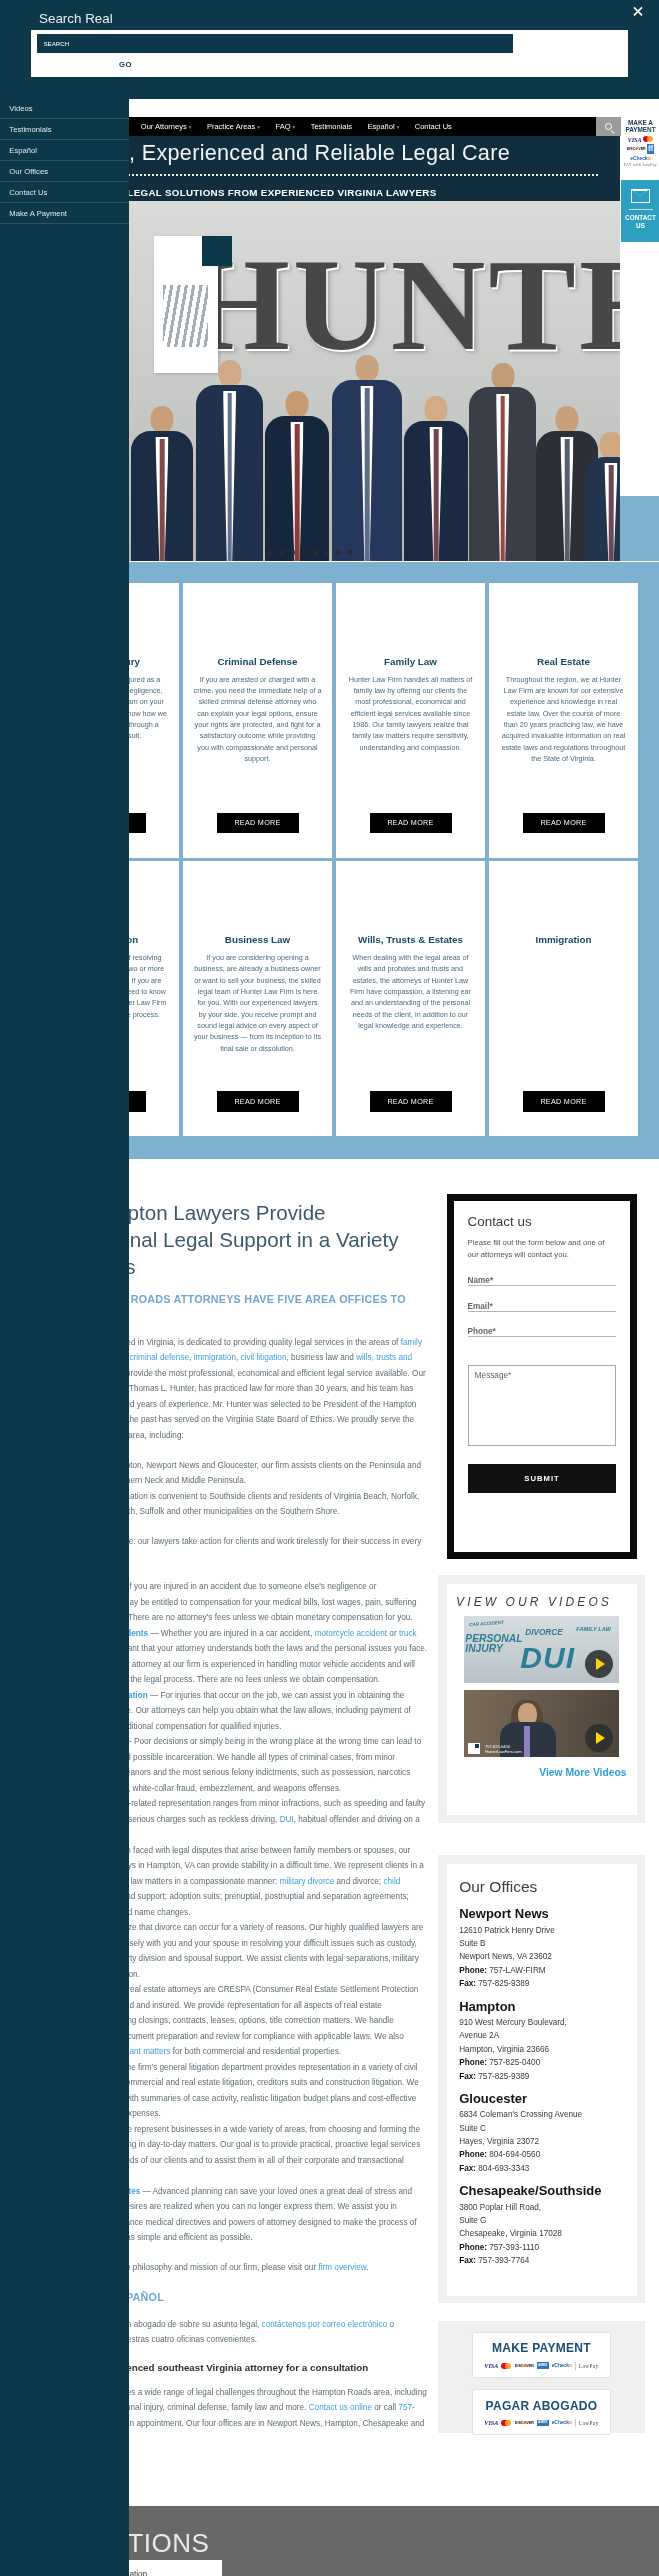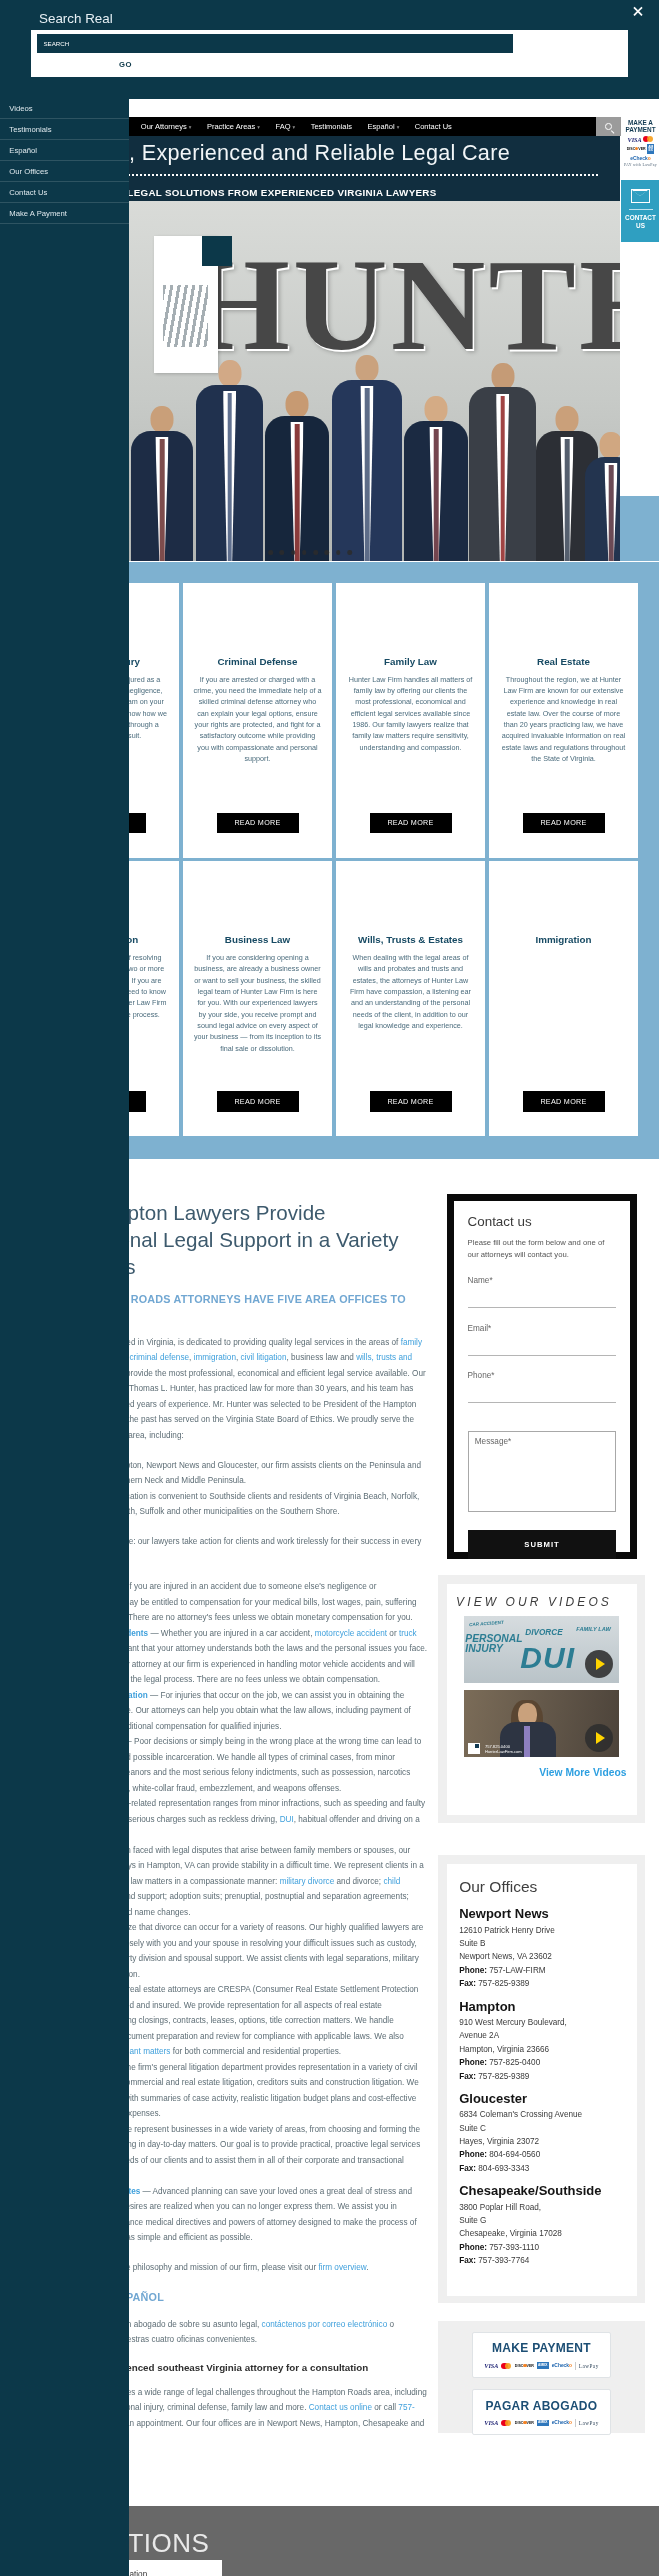--- a/index.html
+++ b/index.html
@@ -91,21 +91,21 @@
   .article h3 { font-size:9.8px; color:#2f2f2f; margin:3.1px 0 11.3px; }
   .lnk { color:#3fa0dc; text-decoration:none; }
   .b { font-weight:bold; }
   a.lnk.b { color:#3fa0dc; }
 
   
   .cform { position:absolute; left:447px; top:35px; width:190px; height:365px; background:#0a0a0a; padding:7.2px; z-index:4; }
   .cform-in { background:#fff; width:100%; height:100%; padding:12.4px 13.4px; }
   .cform-in .ttl { font-size:13.4px; font-weight:300; color:#3a3a3a; margin-bottom:8.2px; }
   .cform-in .intro { font-size:7.7px; line-height:12px; color:#555; }
-  .field { margin-top:15.5px; border-bottom:0.5px solid #b5b5b5; padding-bottom:22px; }
+  .field { margin-top:15.5px; border-bottom:0.5px solid #b5b5b5; padding-bottom:0;font-weight:bold; }
   .field span { color:#666; font-size:8.2px; }
   .msgbox { margin-top:28px; border:0.5px solid #a8a8a8; height:81px; padding:5.2px 6.2px; }
   .msgbox span { color:#666; font-size:8.2px; }
   .submit { margin-top:17.5px; width:100%; height:29px; background:#111; color:#fff; font-weight:bold; font-size:7.7px; letter-spacing:1px; border:none; cursor:pointer; }
 
   
   .gpanel { position:absolute; left:438px; width:207px; background:#efefef; z-index:3; }
   .gcard { position:absolute; left:8.8px; top:8.8px; width:190px; background:#fff; }
   .vhead { font-size:12px; font-weight:300; letter-spacing:3.1px; color:#3c3c3c; padding:11.3px 0 0 9.3px;font-style:italic; }
   .vthumb { position:relative; width:155px; height:67px; margin:7.2px auto 0; overflow:hidden; }

